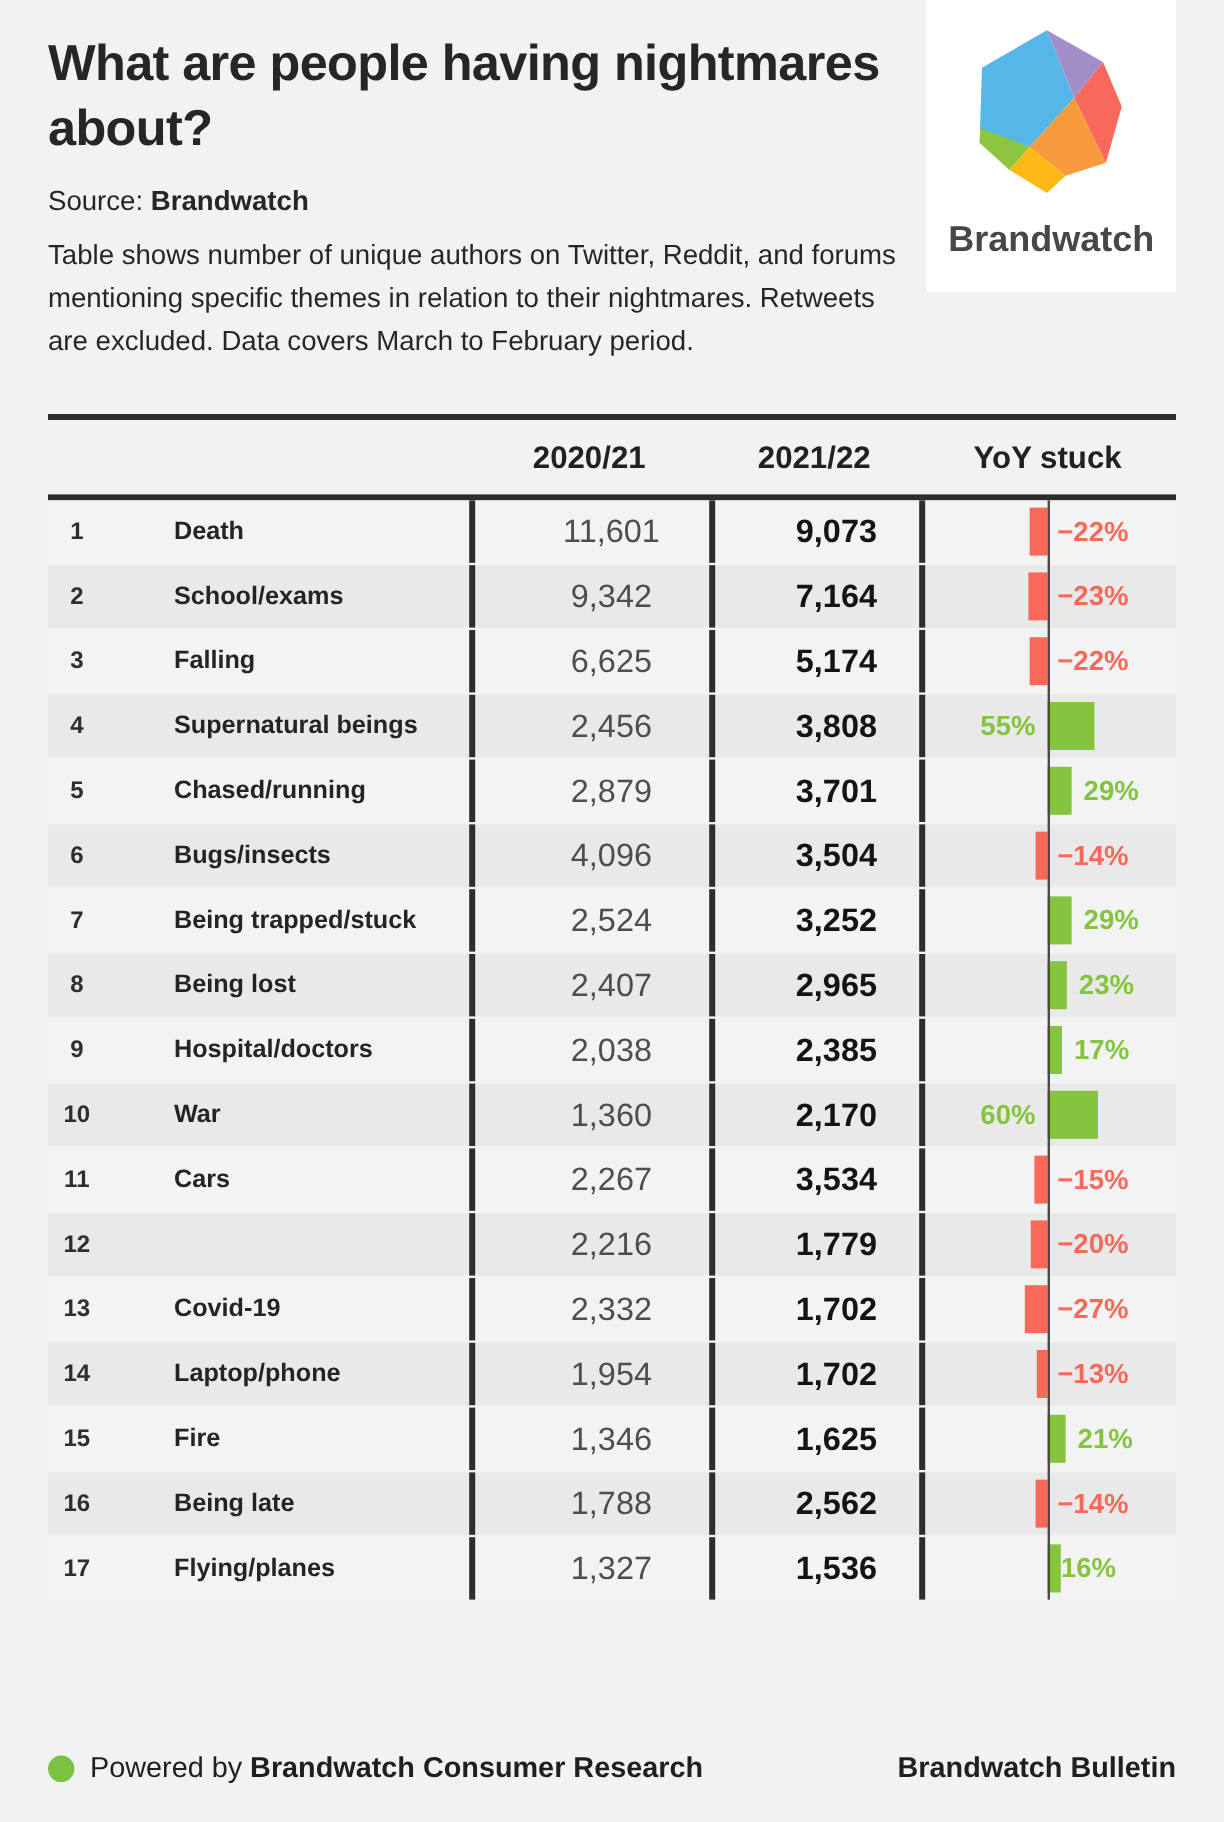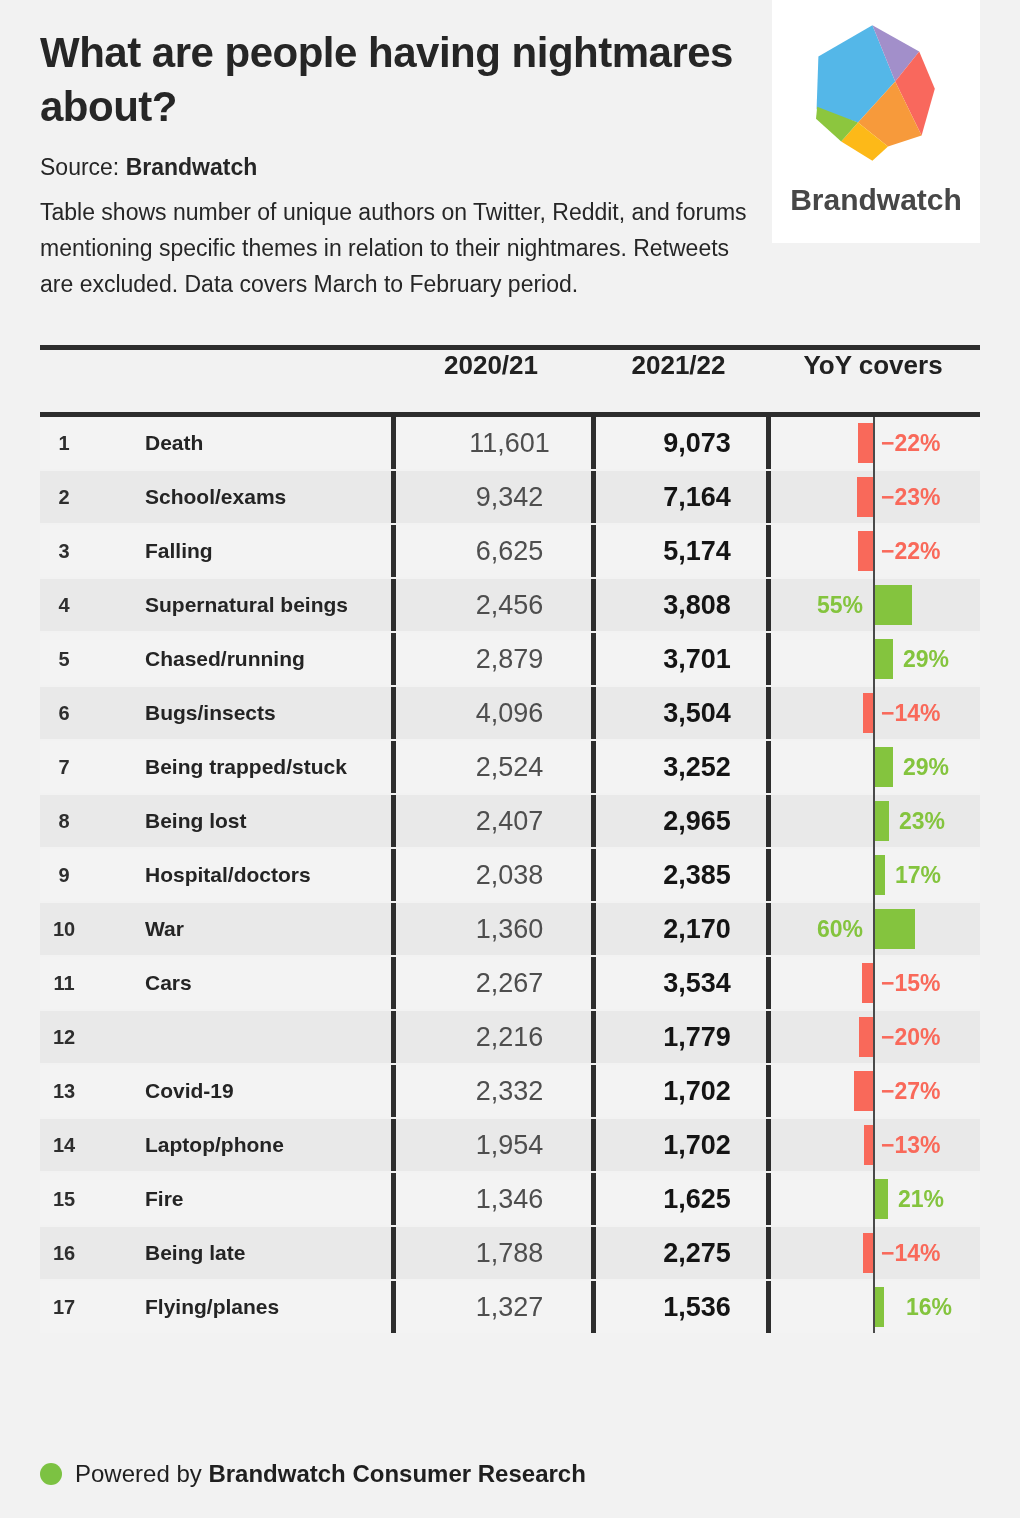--- a/index.html
+++ b/index.html
@@ -26,21 +26,21 @@
   .logo-card {
     position:absolute; left:772px; top:0; width:208px; height:243px;
     background:#ffffff; display:flex; flex-direction:column; align-items:center;
   }
   .gem { margin-top:25px; }
   .wordmark { margin-top:22px; font-size:30px; font-weight:bold; color:#474747; }
 
   
   .datatable { position:absolute; left:40px; top:345px; width:940px; }
   .rule { height:5px; background:#2d2d2d; }
-  .thead { display:flex; height:62px; font-size:26px; font-weight:bold; color:#212121; }
+  .thead { display:flex; height:62px; align-items:center; font-size:26px; font-weight:bold; color:#212121; }
   .th-spacer { width:351px; }
   .th-2020 { width:200px; text-align:center; }
   .th-2021 { width:175px; text-align:center; }
   .th-yoy  { width:214px; text-align:center; }
 
   .tbody { position:relative; }
   .axis { position:absolute; left:833px; top:0; bottom:0; width:2px; background:#4a4a4a; z-index:5; }
 
   .row { display:flex; align-items:stretch; min-height:52px; margin-bottom:2px; }
   .row.light { background:#f3f3f3; }
@@ -89,21 +89,21 @@
   </svg>
   <div class="wordmark">Brandwatch</div>
 </div>
 
 <div class="datatable">
   <div class="rule"></div>
   <div class="thead">
     <div class="th-spacer"></div>
     <div class="th-2020">2020/21</div>
     <div class="th-2021">2021/22</div>
-    <div class="th-yoy">YoY covers</div>
+    <div class="th-yoy">YoY stuck</div>
   </div>
   <div class="rule"></div>
   <div class="tbody">
     <div class="axis" style="background: rgb(74, 74, 74);"></div>
 
   <div class="row light">
         <div class="cell-theme">
           <div class="rank">1</div>
           <div class="theme">Death</div>
         </div>
@@ -280,37 +280,38 @@
           <div class="bar" style="width: 15px; background: rgb(132, 196, 62); left: 102px;"></div>
           <div class="yoy-label" style="color: rgb(132, 196, 62); left: 127px;">21%</div>
         </div>
       </div>
       <div class="row dark">
         <div class="cell-theme">
           <div class="rank">16</div>
           <div class="theme">Being late</div>
         </div>
         <div class="cell-v20">1,788</div>
-        <div class="cell-v21">2,275</div>
+        <div class="cell-v21">2,562</div>
         <div class="cell-yoy">
           <div class="bar" style="width: 10px; background: rgb(249, 105, 90); left: 92px;"></div>
           <div class="yoy-label" style="color: rgb(249, 105, 90); left: 110px;">−14%</div>
         </div>
       </div>
       <div class="row light">
         <div class="cell-theme">
           <div class="rank">17</div>
           <div class="theme">Flying/planes</div>
         </div>
         <div class="cell-v20">1,327</div>
         <div class="cell-v21">1,536</div>
         <div class="cell-yoy">
           <div class="bar" style="width: 11px; background: rgb(132, 196, 62); left: 102px;"></div>
-          <div class="yoy-label" style="color: rgb(132, 196, 62); left: 135px;">16%</div>
+          <div class="yoy-label" style="color: rgb(132, 196, 62); left: 113px;">16%</div>
         </div>
       </div>
     </div>
 </div>
 
 <div class="footer">
   <div class="dot" style="background: rgb(124, 194, 66);"></div>
   <div class="powered"><span>Powered by </span><b>Brandwatch Consumer Research</b></div>
+  <div class="bulletin">Brandwatch Bulletin</div>
 </div>
 
 </body></html>

